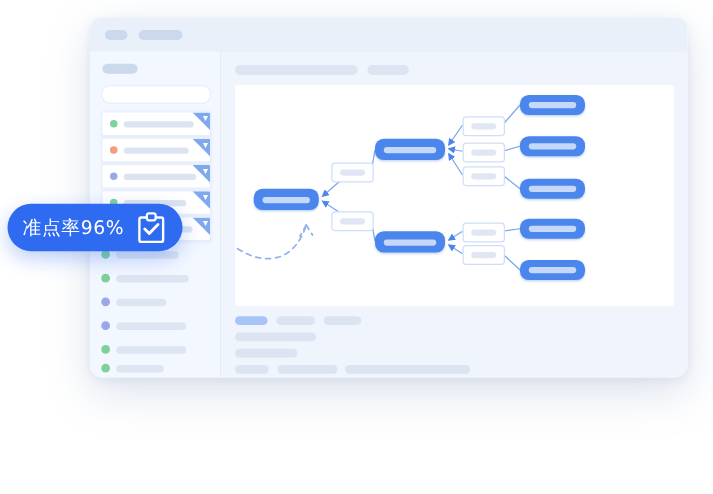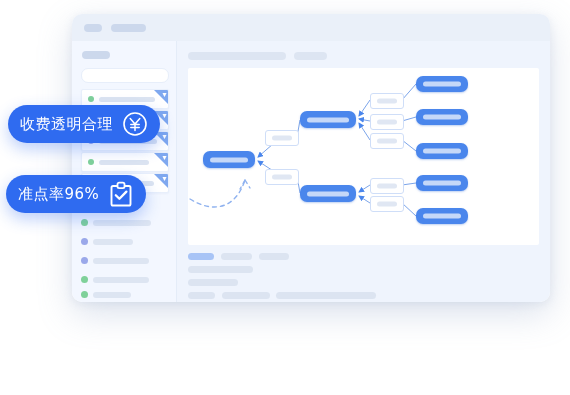--- a/index.html
+++ b/index.html
@@ -154,21 +154,21 @@
     height: 38px;
     white-space: nowrap;
   }
   .badge .label {
     font-size: 15px;
     letter-spacing: .5px;
     font-family: "DejaVu Sans", sans-serif;
   }
   .badge .bicon { margin-left: 9px; display:flex; align-items:center; }
   .badge-fee { left: 8px; top: 105px; }
-  .badge-rate { left: 6px; top: 175px; }
+  .badge-rate { left: 6px; top: 163px; }
 </style>
 </head>
 <body>
 
 <div id="stage">
 
   <div class="reflection">
     
   </div>
 
@@ -328,29 +328,20 @@
       <div class="foot-bar" style="left:44px;top:212px;width:31px;"></div>
       <div class="foot-bar" style="left:82px;top:212px;width:30px;"></div>
       <div class="foot-bar" style="left:11px;top:225px;width:65px;"></div>
       <div class="foot-bar" style="left:11px;top:238px;width:50px;"></div>
       <div class="foot-bar" style="left:11px;top:251px;width:27px;"></div>
       <div class="foot-bar" style="left:45px;top:251px;width:48px;"></div>
       <div class="foot-bar" style="left:99px;top:251px;width:100px;"></div>
     </div>
   </div>
 
-  <div class="badge badge-fee">
-    <span class="label">收费透明合理</span>
-    <span class="bicon">
-      <svg width="26" height="26" viewBox="0 0 26 26">
-        <circle cx="13" cy="13" r="11" fill="none" stroke="#ffffff" stroke-width="1.6"></circle>
-        <path d="M8.2,7.6 L13,13 L17.8,7.6 M8.8,13.4 L17.2,13.4 M8.8,16.4 L17.2,16.4 M13,13 L13,19.4" fill="none" stroke="#ffffff" stroke-width="1.5" stroke-linecap="round"></path>
-      </svg>
-    </span>
-  </div>
 
   <div class="badge badge-rate">
     <span class="label">准点率96%</span>
     <span class="bicon">
       <svg width="26" height="27" viewBox="0 0 26 27">
         <rect x="3.5" y="5" width="19" height="19.5" rx="1.6" fill="none" stroke="#ffffff" stroke-width="1.9"></rect>
         <rect x="9.5" y="1.6" width="7" height="5.6" rx="1.6" fill="#2f6bf0" stroke="#ffffff" stroke-width="1.8"></rect>
         <path d="M7.8,14.2 L11.4,17.8 L18.4,10.6" fill="none" stroke="#ffffff" stroke-width="2.3" stroke-linecap="round" stroke-linejoin="round"></path>
       </svg>
     </span>

